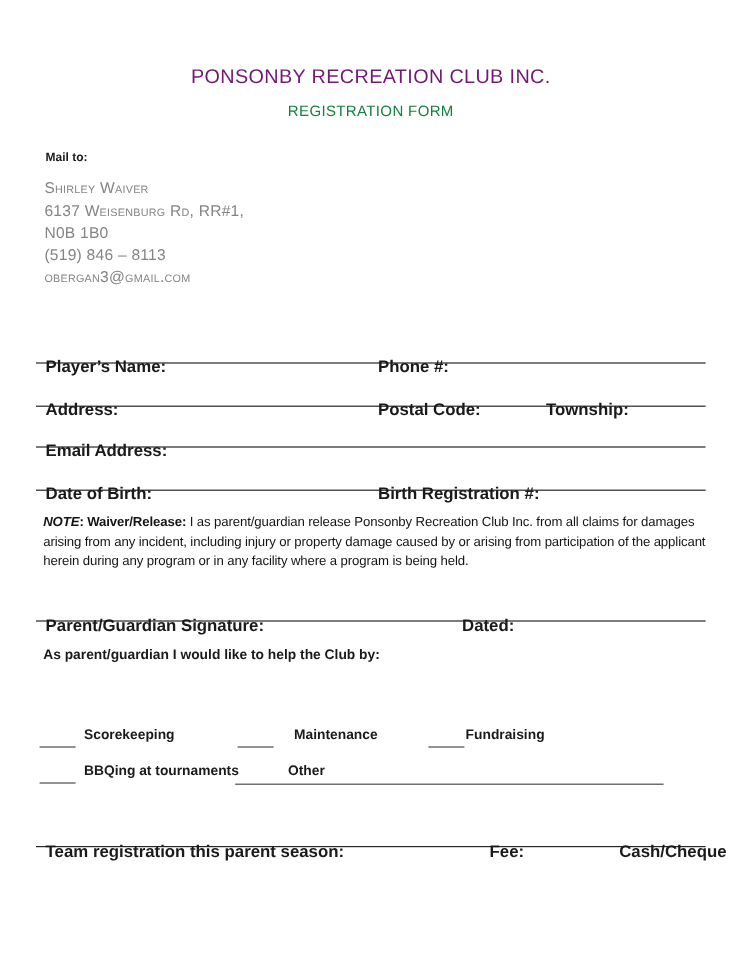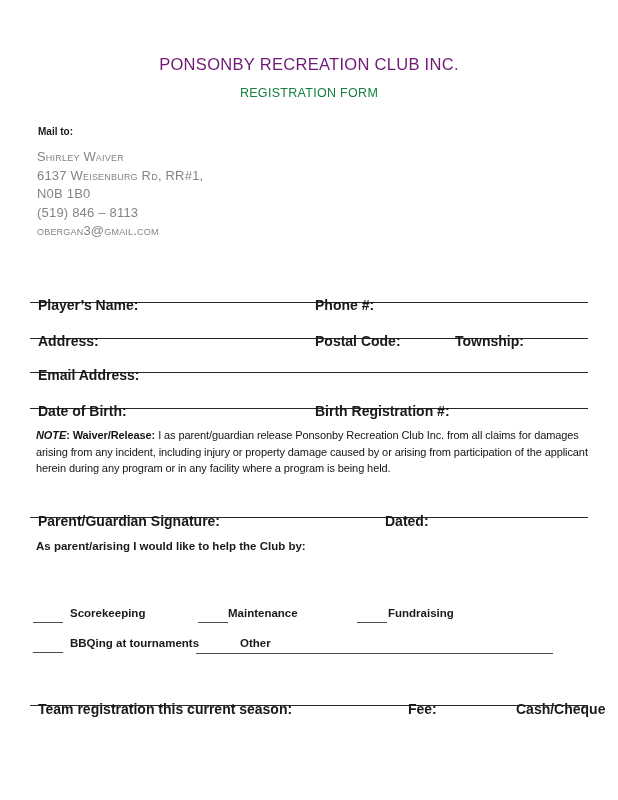--- a/index.html
+++ b/index.html
@@ -71,39 +71,39 @@
     <span class="lbl" style="left:8px">Email Address:</span>
   </div>
 
   <p class="waiver"><span class="bi">NOTE</span><span class="b">: </span><span class="b">Waiver/Release: </span><span>I as parent/guardian release Ponsonby Recreation Club Inc. from all claims for damages arising from any incident, including injury or property damage caused by or arising from participation of the applicant herein during any program or in any facility where a program is being held.</span></p>
 
   <div class="frow" style="top:501px;height:16px">
     <span class="lbl" style="left:8px">Parent/Guardian Signature:</span>
     <span class="lbl" style="left:355px">Dated:</span>
   </div>
 
-  <div class="intro">As parent/arising I would like to help the Club by:</div>
+  <div class="intro">As parent/guardian I would like to help the Club by:</div>
 
 
   <div class="vrow" style="top:607px">
     <span class="blank" style="left:3px"></span>
     <span class="opt" style="left:40px">Scorekeeping</span>
     <span class="blank" style="left:168px"></span>
-    <span class="opt" style="left:198px">Maintenance</span>
+    <span class="opt" style="left:215px">Maintenance</span>
     <span class="blank" style="left:327px"></span>
     <span class="opt" style="left:358px">Fundraising</span>
   </div>
 
   <div class="vrow" style="top:637px">
     <span class="blank" style="left:3px"></span>
     <span class="opt" style="left:40px">BBQing at tournaments</span>
     <span class="other-cell">
       <span class="opt" style="left:44px">Other</span>
     </span>
   </div>
 
   <div class="frow" style="top:689px;height:16px">
-    <span class="lbl" style="left:8px">Team registration this current season:</span>
+    <span class="lbl" style="left:8px">Team registration this parent season:</span>
     <span class="lbl" style="left:378px">Fee:</span>
     <span class="lbl" style="left:486px">Cash/Cheque</span>
   </div>
 
 </div>
 
 </body></html>

